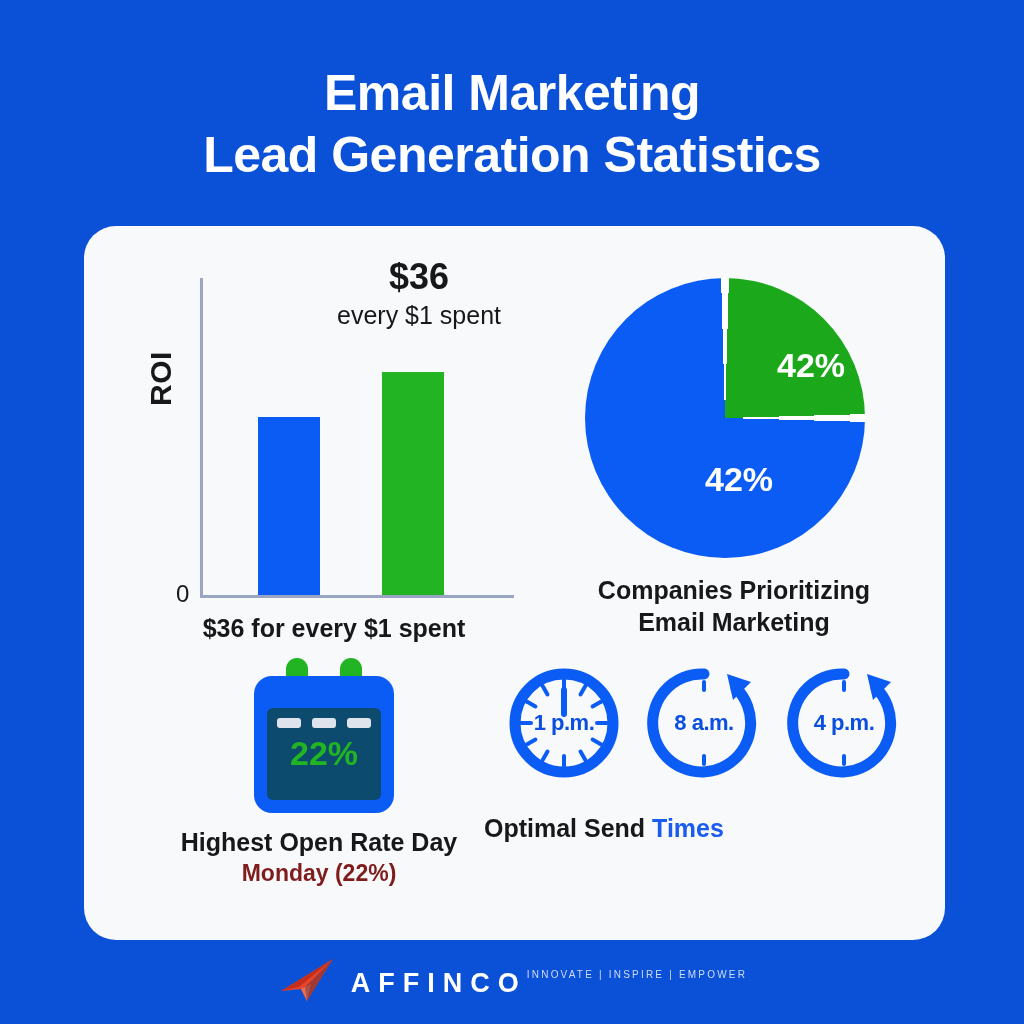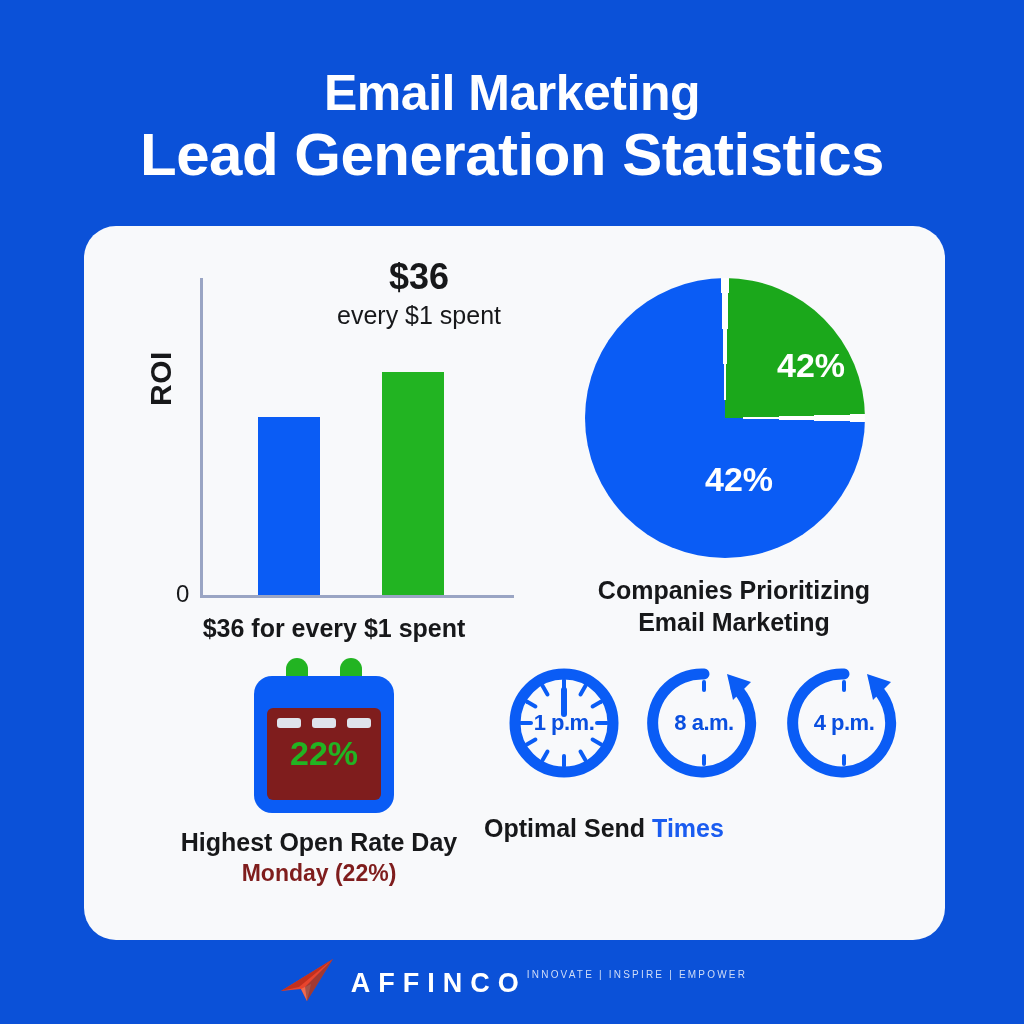--- a/index.html
+++ b/index.html
@@ -20,21 +20,21 @@
     text-align: center;
     color: #ffffff;
   }
   .title-line {
     font-weight: bold;
     font-size: 50px;
     line-height: 62px;
     letter-spacing: -0.5px;
     white-space: nowrap;
   }
-  .title-line.l2 { font-size: 60px; }
+  .title-line.l2 { font-size: 50px; }
 
   
   #card {
     position: absolute;
     left: 84px; top: 226px;
     width: 861px; height: 714px;
     background: #f8f9fb;
     border-radius: 32px;
     padding-left: 20px;
   }
@@ -134,21 +134,21 @@
   #cal-ring-left  { left: 32px; }
   #cal-ring-right { left: 86px; }
   #cal-body {
     position: absolute; left: 0; top: 18px;
     width: 140px; height: 137px;
     background: #0a5cf5; border-radius: 18px;
   }
   #cal-inner {
     position: absolute; left: 13px; top: 32px;
     width: 114px; height: 92px;
-    background: #7f1d1d; border-radius: 6px;
+    background: #0c4a6e; border-radius: 6px;
   }
   #cal-dashes {
     position: absolute; left: 10px; top: 10px;
     width: 94px; display: flex; justify-content: space-between;
   }
   .cal-dash { width: 24px; height: 10px; background: #dfe3ec; border-radius: 3px; }
   #cal-value {
     position: absolute; left: 0; top: 26px; width: 114px;
     text-align: center; font-size: 34px; font-weight: bold; color: #22b422;
   }

